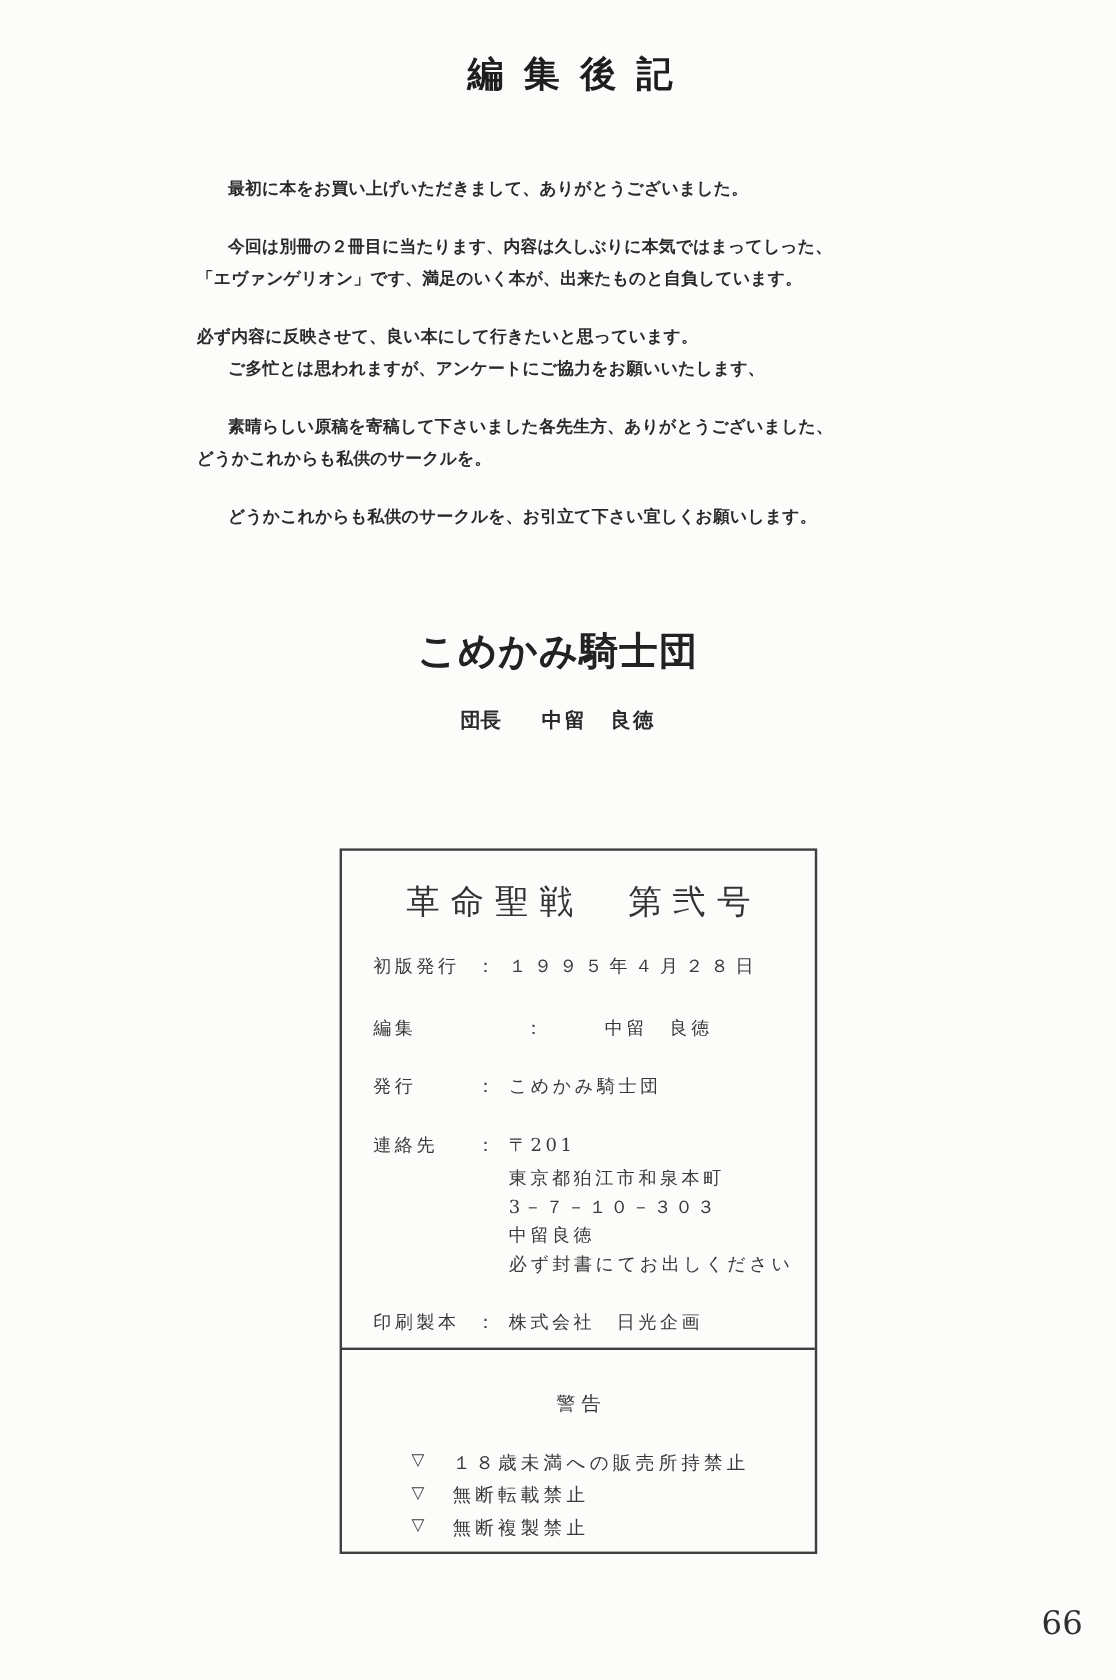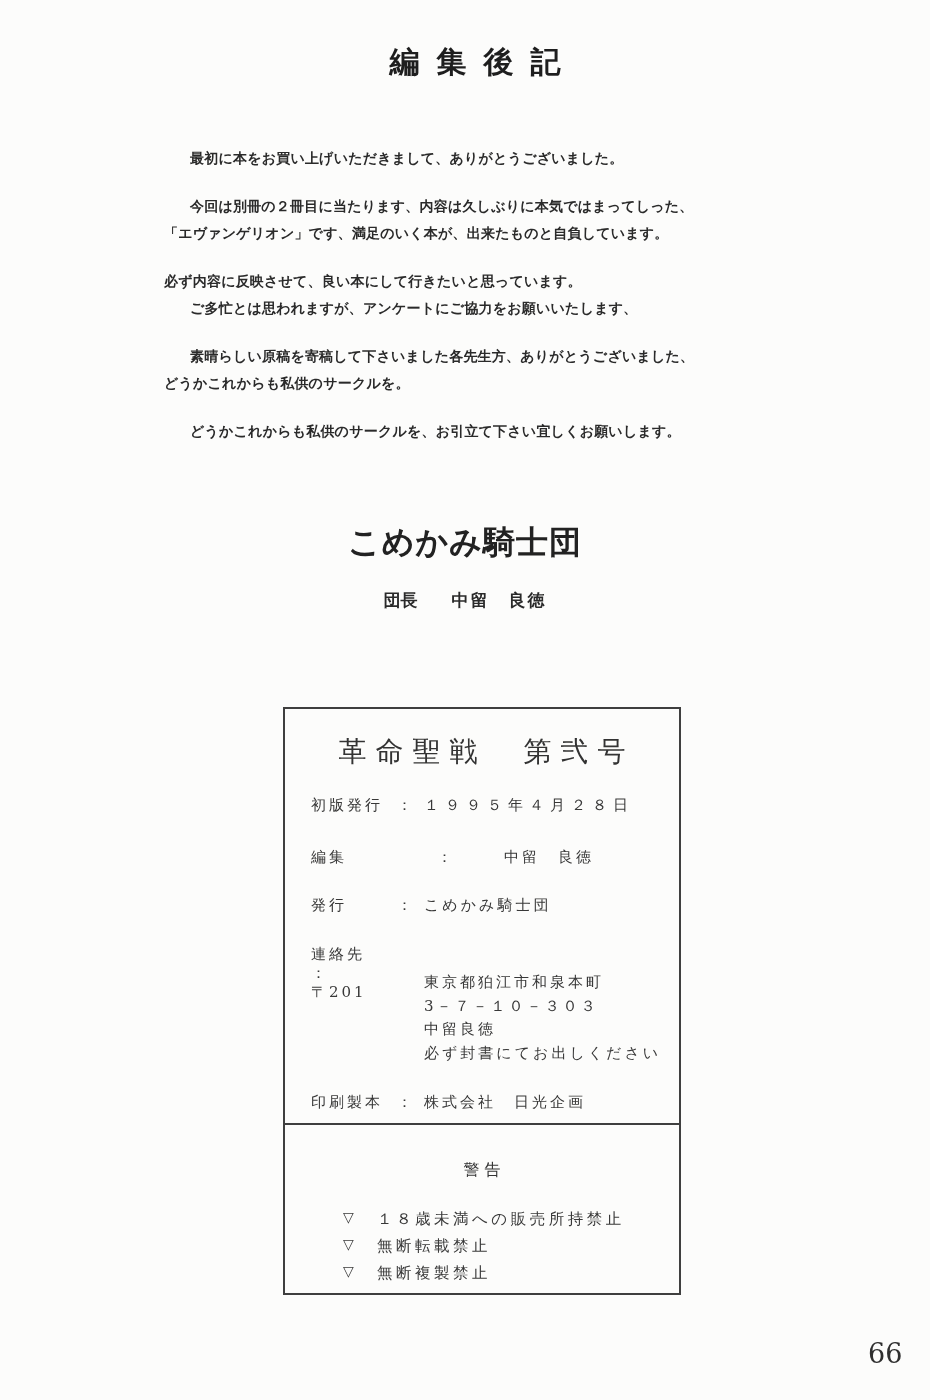--- a/index.html
+++ b/index.html
@@ -62,21 +62,21 @@
     position:absolute; left:26px; right:8px;
     display:flex; font-size:15px; letter-spacing:3px;
   }
   .crow .label { width:86px; flex:none; }
   .crow .colon { width:27px; flex:none; }
   .crow .value { flex:1; }
   .crow .value.sp-wide { letter-spacing:6px; }
   .row-0 { top:87px; }
   .row-1 { top:139px;gap:40px; }
   .row-2 { top:187px; }
-  .row-3 { top:236px;flex-direction:column; }
+  .row-3 { top:236px; }
   .row-4 { top:384px; }
   .extra-lines {
     position:absolute; top:262px; left:139px; right:8px;
     font-size:15px; letter-spacing:3px; line-height:23.5px;
   }
   .divider {
     position:absolute; top:414px; left:0; right:0;
     border-top:2px solid #3f3f3f; height:0;
   }
   .warn-title {

